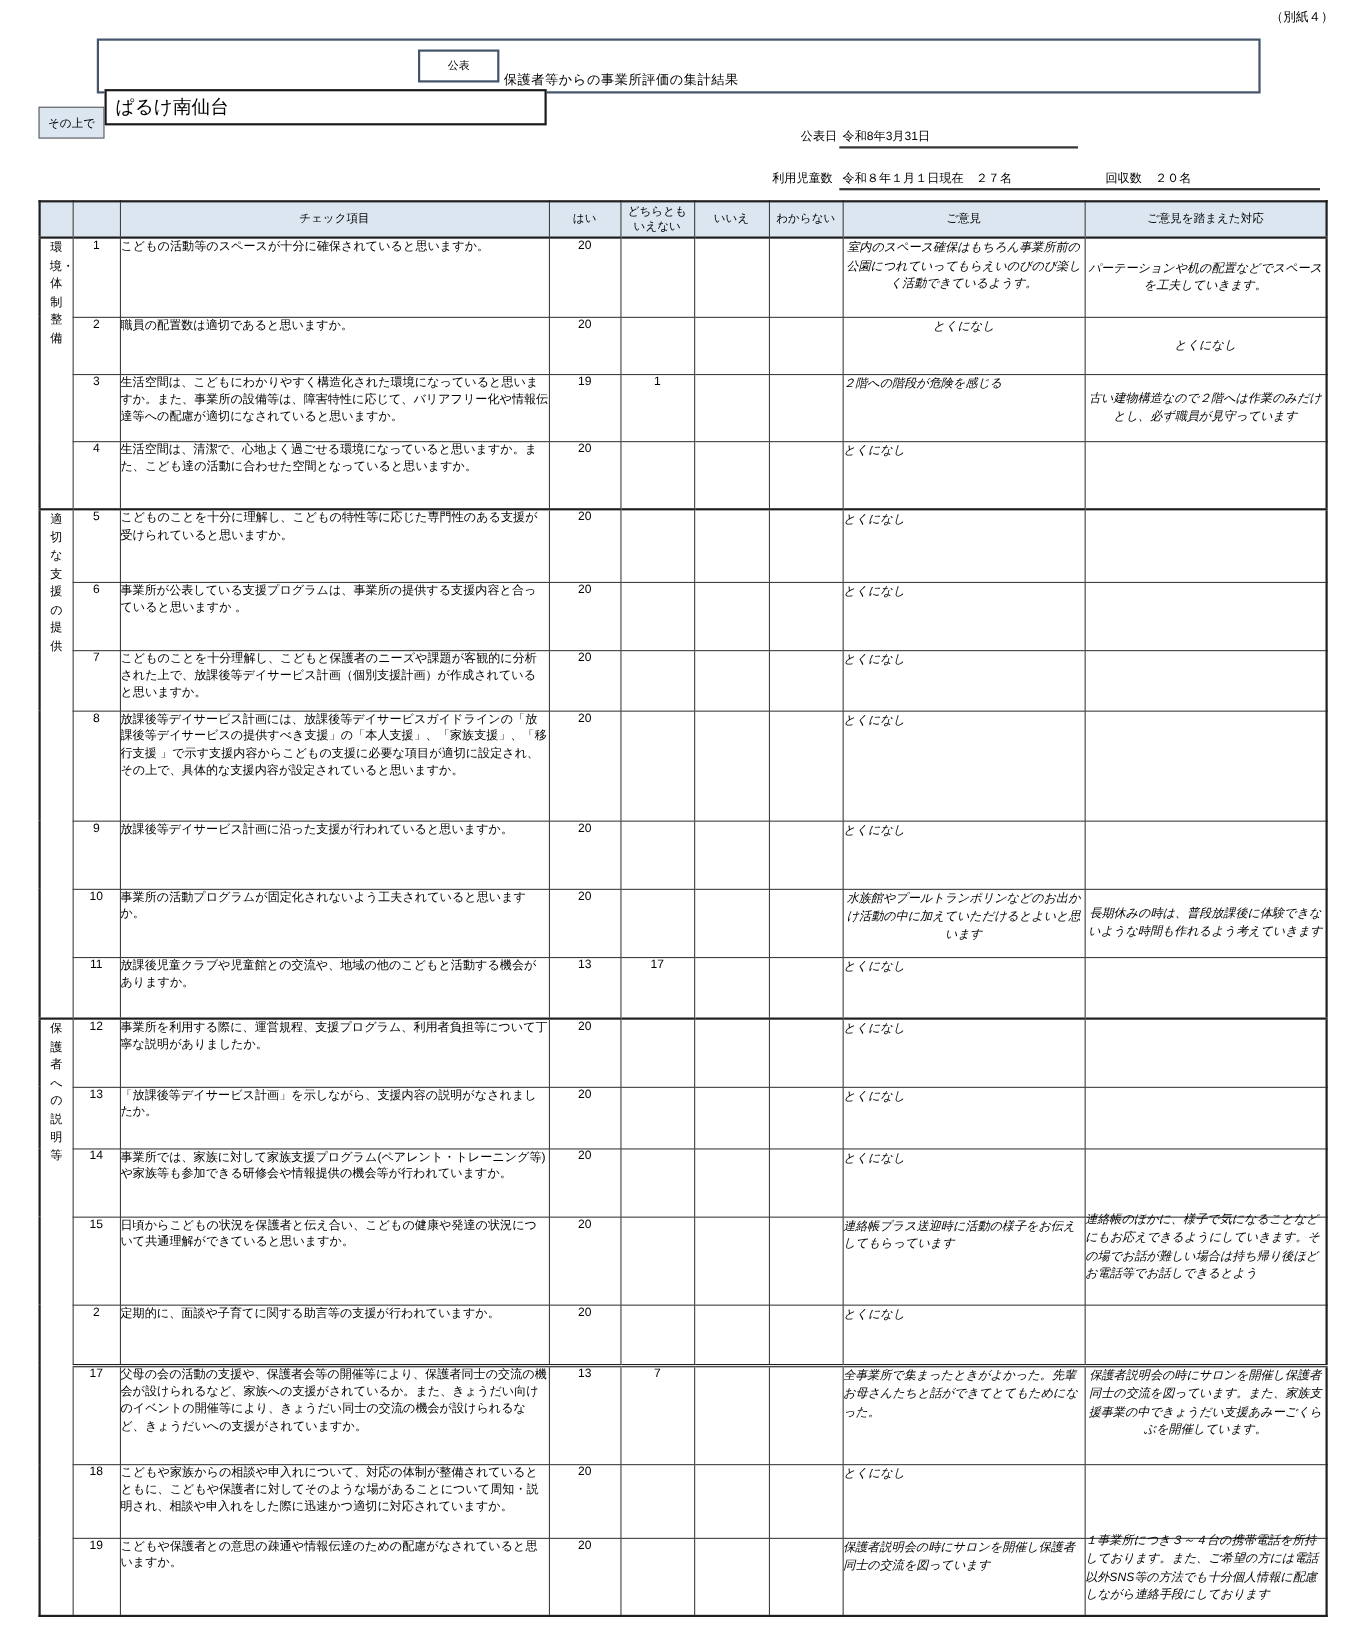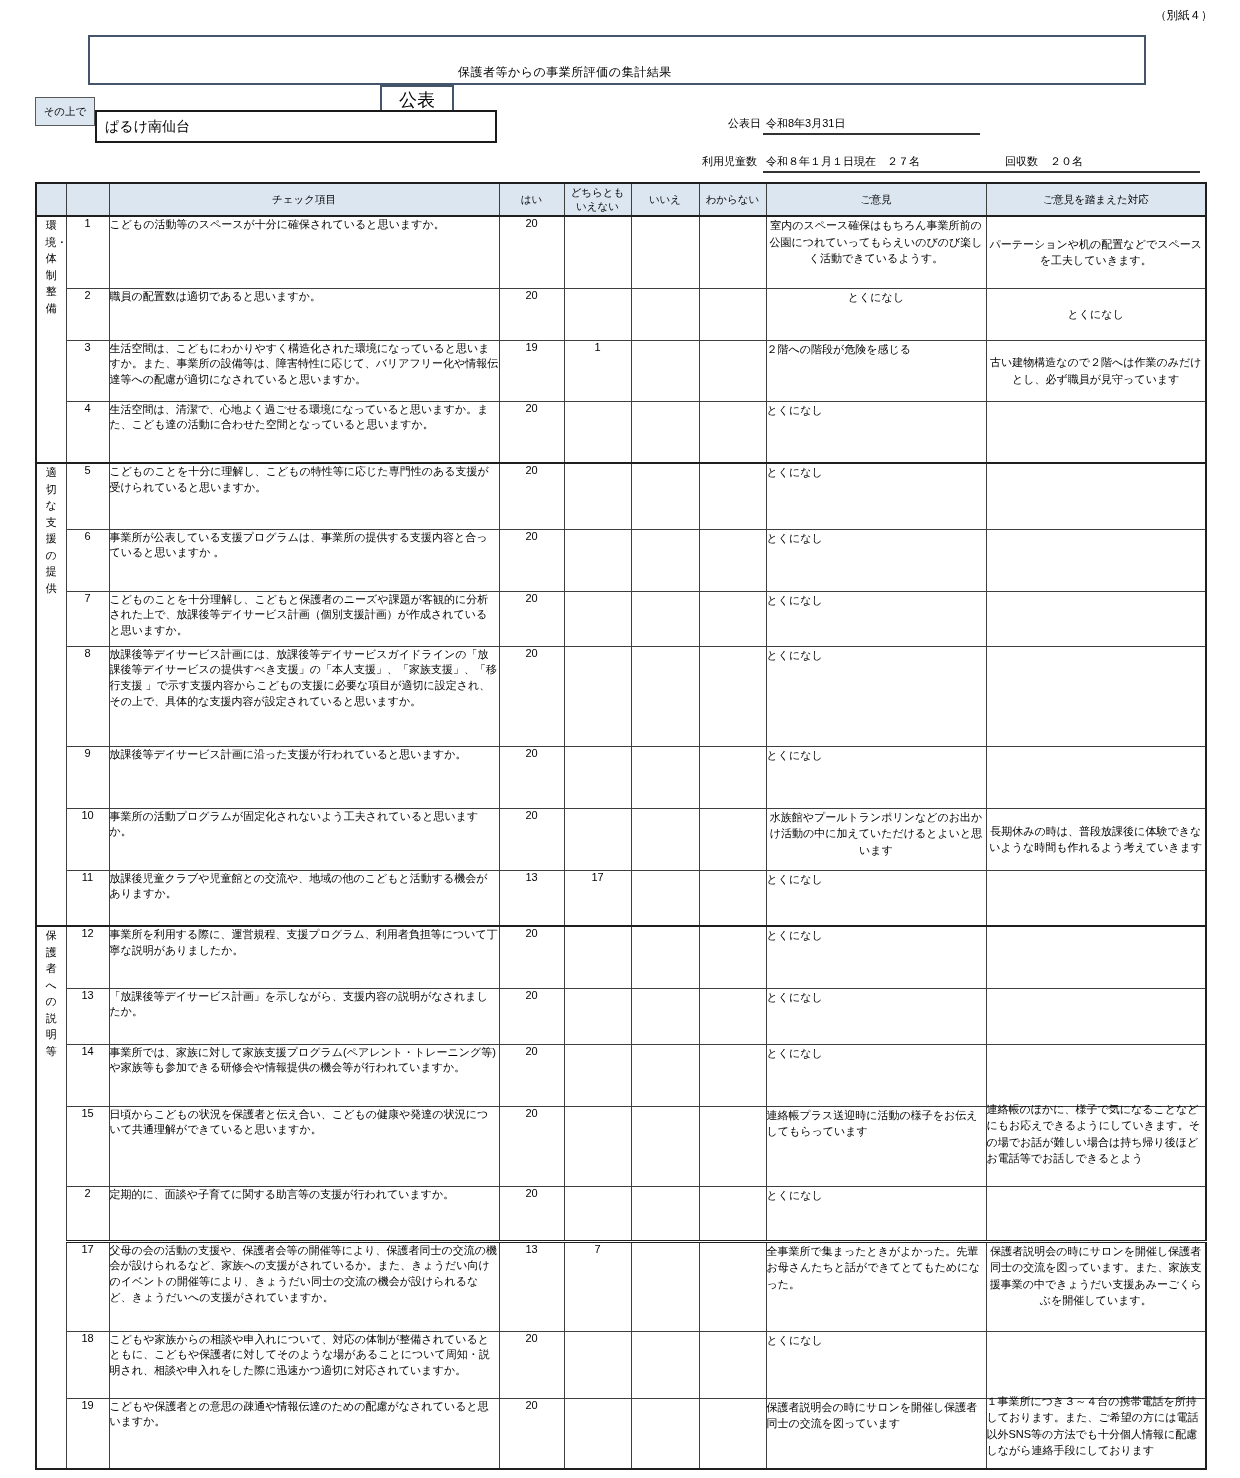--- a/index.html
+++ b/index.html
@@ -6,28 +6,28 @@
   .page {
     position:relative; width:1240px; height:1478px; background:#ffffff;
     font-family:"Liberation Sans", sans-serif; color:#000; overflow:hidden;
   }
   .abs { position:absolute; }
   .corner-note { top:8px; left:1155px; font-size:11.5px; }
 
   
   .title-box { left:88px; top:35px; width:1058px; height:50px; border:2px solid #44546a; box-sizing:border-box; }
   .publish-badge { left:290px; top:8px; width:74px; height:30px; border:2px solid #44546a; box-sizing:border-box;
-                   display:flex; align-items:center; justify-content:center; font-size:18px;margin-top:40px; }
+                   display:flex; align-items:center; justify-content:center; font-size:10px; }
   .page-title { left:368px; top:0; height:100%; display:flex; align-items:center; font-size:12px; letter-spacing:0.5px;margin-top:12px; }
 
   
   .office-label { left:35px; top:97px; width:60px; height:29px; background:#dce6f1; border:1px solid #595959;
                   box-sizing:border-box; display:flex; align-items:center; justify-content:center; font-size:10.5px; }
-  .office-value { left:95px; top:110px; width:402px; height:33px; border:2px solid #1a1a1a; box-sizing:border-box;
-                  display:flex; align-items:center; padding-left:8px; font-size:14px; background:#fff; }
+  .office-value { left:95px; top:81px; width:402px; height:33px; border:2px solid #1a1a1a; box-sizing:border-box;
+                  display:flex; align-items:center; padding-left:8px; font-size:17px; background:#fff; }
 
   
   .txt11 { font-size:11px; }
   .pubdate-label { left:728px; top:116px; }
   .pubdate-value { left:766px; top:116px; }
   .pubdate-line  { left:763px; top:133px; width:217px; border-top:2px solid #333; }
   .children-label { left:702px; top:154px; }
   .children-value { left:766px; top:154px; }
   .collected-label { left:1005px; top:154px; }
   .collected-value { left:1050px; top:154px; }
@@ -37,21 +37,21 @@
   table.survey { position:absolute; left:35px; top:182px; width:1170px; border-collapse:collapse; table-layout:fixed;
                  font-size:11px; border:2px solid #1f1f1f; }
   table.survey td { border:1.5px solid #3f3f3f; padding:0; box-sizing:border-box; vertical-align:top; background:#fff; }
   table.survey thead td { background:#dce6f1; text-align:center; vertical-align:middle; font-size:10.5px;
                           line-height:1.25; padding:2px 1px; border-bottom:2.5px solid #1f1f1f; }
   td.cat-cell { background:#dce6f1; text-align:center; vertical-align:middle; }
   .cat-text { display:inline-block; width:12px; word-break:break-all; line-height:1.5; font-size:11px; }
   td.num-cell { background:#dce6f1; text-align:center; vertical-align:middle; }
   td.item-cell { vertical-align:middle; text-align:left; padding:3px 6px; line-height:1.45; }
   td.cnt { vertical-align:bottom; text-align:center; padding-bottom:4px; }
-  td.op, td.resp { padding:2px 5px; line-height:1.5; vertical-align:top; }
+  td.op, td.resp { padding:2px 5px; line-height:1.5; vertical-align:top;font-style:italic; }
   .t-center { text-align:center; }
   .v-mid { vertical-align:middle !important; }
   td.clip { overflow:visible; }
   td.clip .inner { position:relative; top:-6px; }
   tr.thick td { border-top:2.5px solid #1f1f1f; }
   tr.dbl td { border-top:3px double #1f1f1f; }
 </style>
 </head>
 <body>
 

